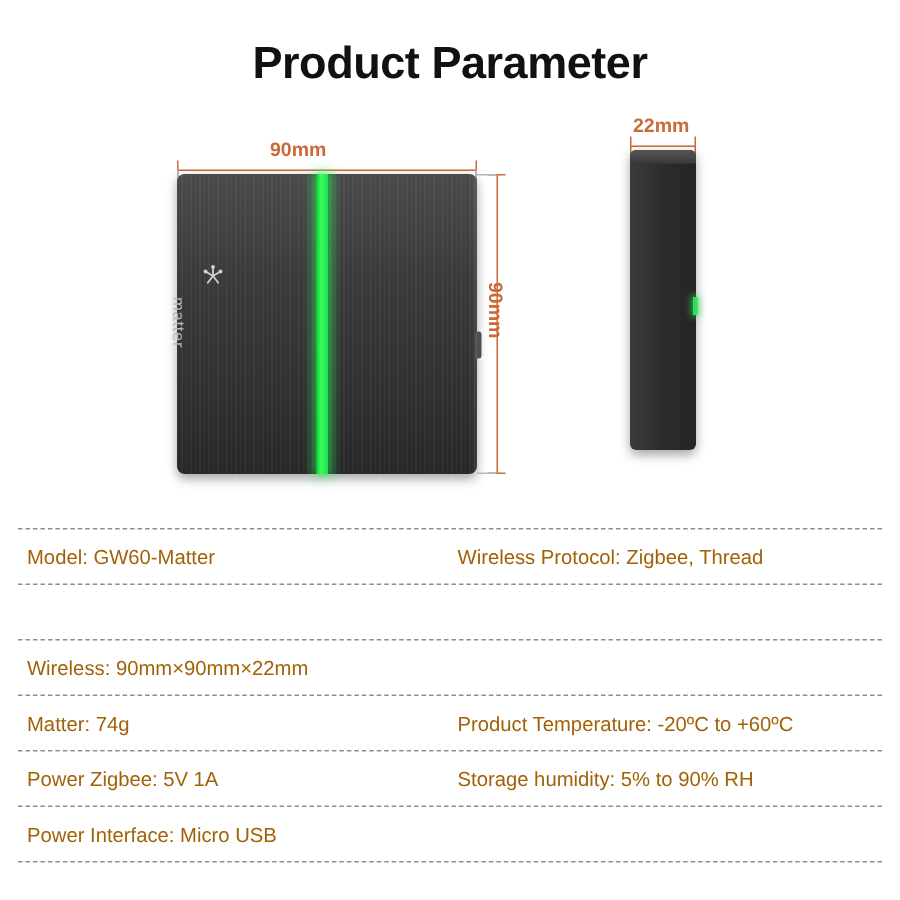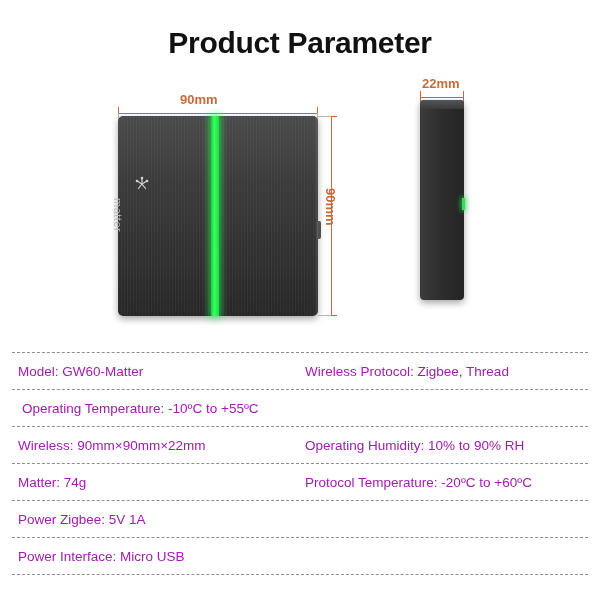--- a/index.html
+++ b/index.html
@@ -193,21 +193,21 @@
     display: flex;
     border-top: 1px dashed #8e8e8e;
     height: 36px;
     align-items: center;
   }
   .spec-row.last {
     border-bottom: 1px dashed #8e8e8e;
   }
   .spec-cell {
     font-size: 13.5px;
-    color: #a21caf;
+    color: #a16207;
     padding-left: 6px;
     white-space: nowrap;
   }
   .spec-cell.left { width: 282px; }
   .spec-cell.right { width: 288px; padding-left: 10px; }
 </style>
 </head>
 <body>
 
 <div class="title">Product Parameter</div>
@@ -267,30 +267,29 @@
     <div class="side-led"></div>
   </div>
 </div>
 
 <div class="spec-table">
   <div class="spec-row">
     <div class="spec-cell left">Model: GW60-Matter</div>
     <div class="spec-cell right">Wireless Protocol: Zigbee, Thread</div>
   </div>
   <div class="spec-row">
-    <div class="spec-cell right">Operating Temperature: -10ºC to +55ºC</div>
   </div>
   <div class="spec-row">
     <div class="spec-cell left">Wireless: 90mm×90mm×22mm</div>
-    <div class="spec-cell right">Operating Humidity:  10% to 90% RH</div>
   </div>
   <div class="spec-row">
     <div class="spec-cell left">Matter: 74g</div>
-    <div class="spec-cell right">Protocol Temperature:  -20ºC to +60ºC</div>
+    <div class="spec-cell right">Product Temperature:  -20ºC to +60ºC</div>
   </div>
   <div class="spec-row">
     <div class="spec-cell left">Power Zigbee: 5V 1A</div>
+    <div class="spec-cell right">Storage humidity:  5% to 90% RH</div>
   </div>
   <div class="spec-row last">
     <div class="spec-cell left">Power Interface: Micro USB</div>
     <div class="spec-cell right"></div>
   </div>
 </div>
 
 </body></html>

